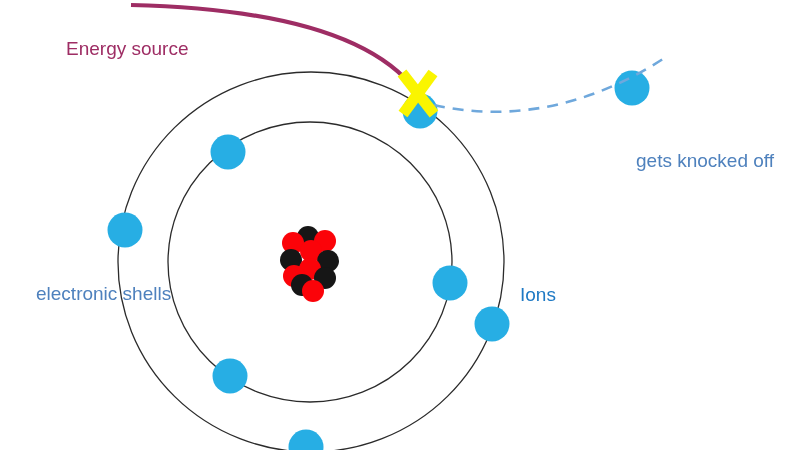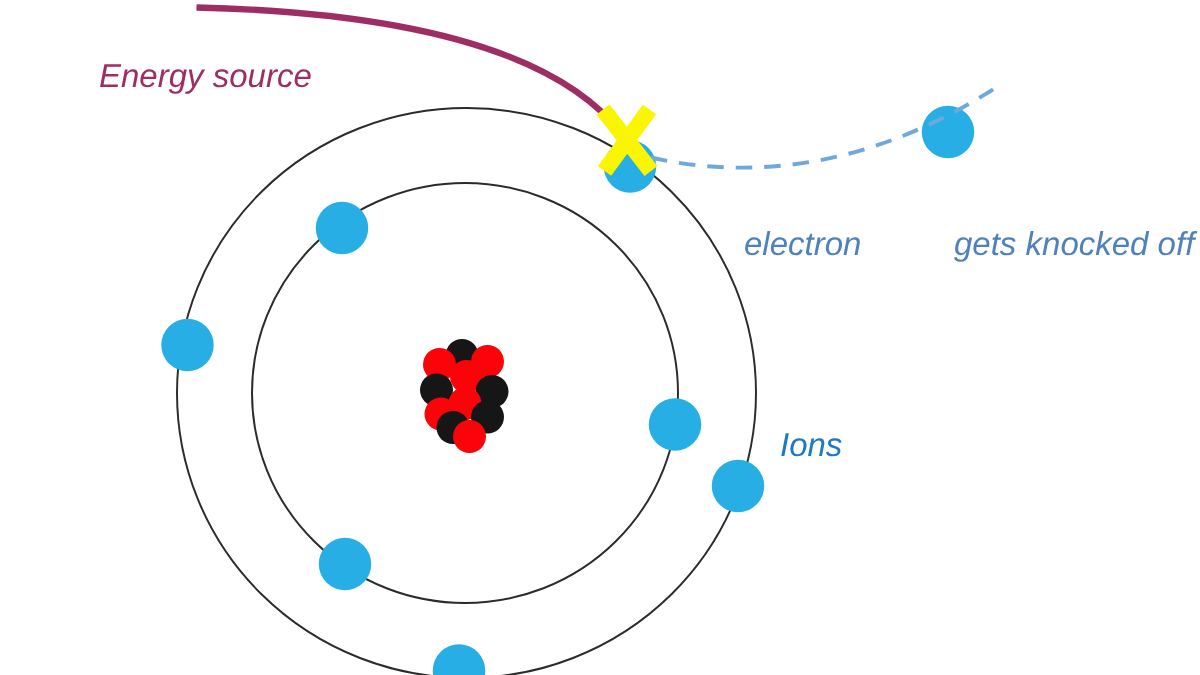--- a/index.html
+++ b/index.html
@@ -17,25 +17,24 @@
   }
   #diagram-svg {
     position: absolute;
     left: 0;
     top: 0;
     width: 800px;
     height: 450px;
   }
   .label {
     position: absolute;
-    font-size: 22px;
+    font-size: 19px;
     line-height: 1.15;
     white-space: nowrap;
     user-select: none;
-    font-style: italic;
   }
   .label--blue   { color: var(--label-blue, #4E81BD); }
   .label--ions   { color: var(--ions-blue, #1E79C4); }
   .label--energy { color: var(--energy-magenta, #9E2D64); }
   .lbl-energy   { left: 66px;  top: 38px;  }
   .lbl-electron { left: 496px; top: 150px; }
   .lbl-knocked  { left: 636px; top: 150px; }
   .lbl-shells   { left: 36px;  top: 283px; }
   .lbl-ions     { left: 520px; top: 284px; text-align: center; }
 </style>
@@ -66,19 +65,19 @@
       <circle cx="492" cy="324" r="17.5" fill="#27AEE4"></circle>
       <circle cx="420" cy="111" r="17.5" fill="#27AEE4"></circle>
       <circle cx="632" cy="88" r="17.5" fill="#27AEE4"></circle>
       <path d="M 434,105 C 505,121 585,110 666,57" fill="none" stroke="#6FA8DC" stroke-width="2.6" stroke-dasharray="11 8"></path>
       <line x1="402" y1="73" x2="434" y2="114" stroke="#FAF500" stroke-width="11" stroke-linecap="butt"></line>
       <line x1="433" y1="73" x2="403" y2="114" stroke="#FAF500" stroke-width="11" stroke-linecap="butt"></line>
     </svg>
 
   <div class="label label--energy lbl-energy">Energy source</div>
 
-  <div class="label label--blue lbl-electron">electron</div>
 
   <div class="label label--blue lbl-knocked">gets knocked off</div>
 
+  <div class="label label--blue lbl-shells">electronic shells</div>
 
   <div class="label label--ions lbl-ions">Ions</div>
 </div>
 
 </body></html>

